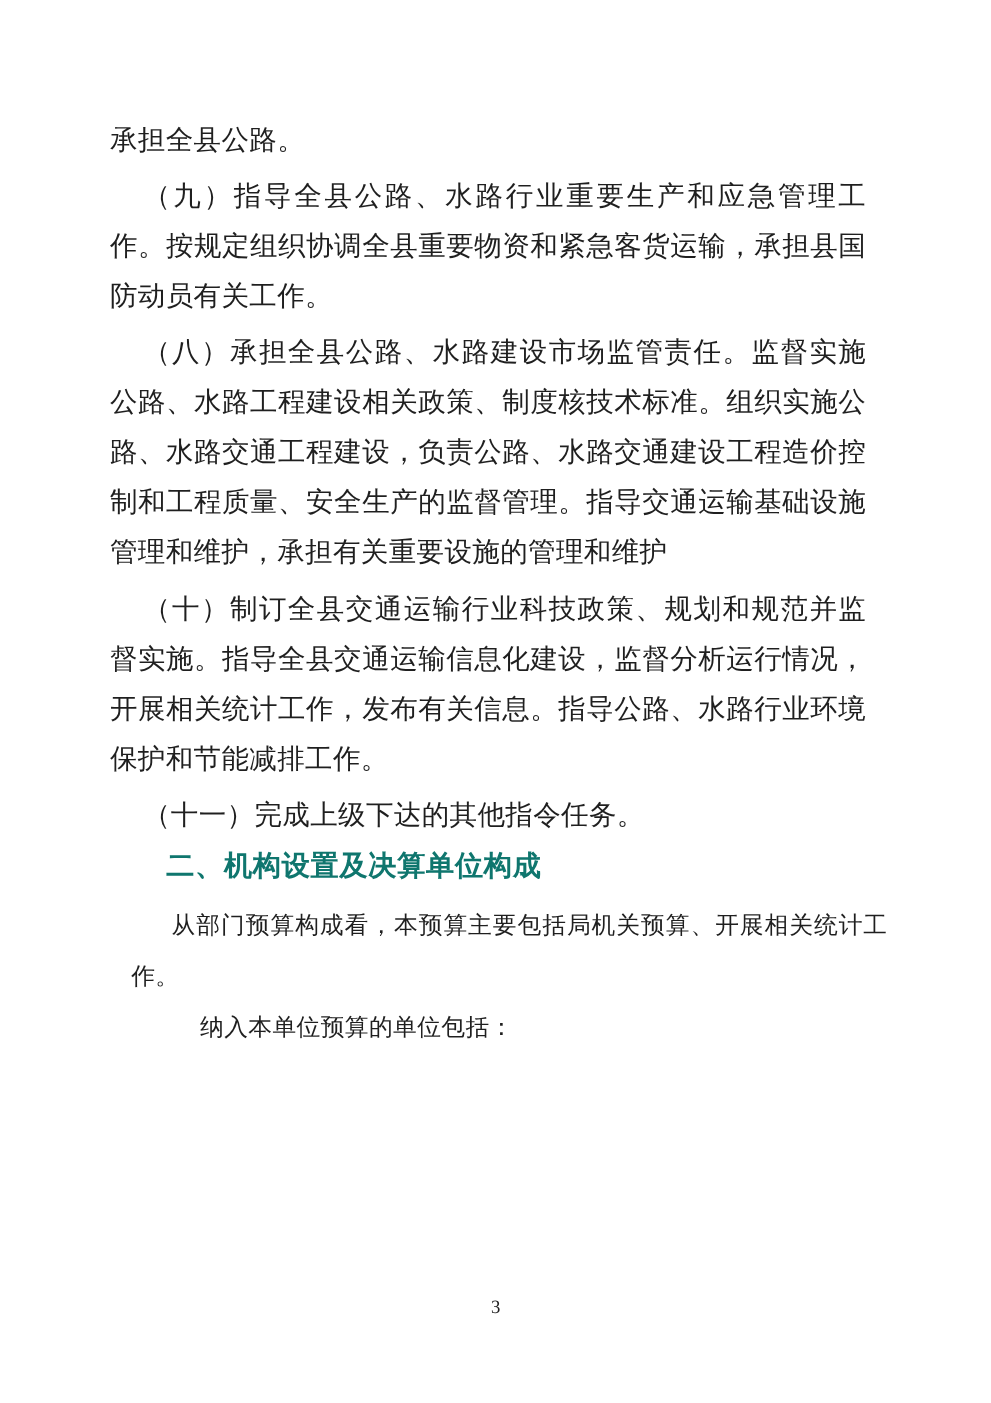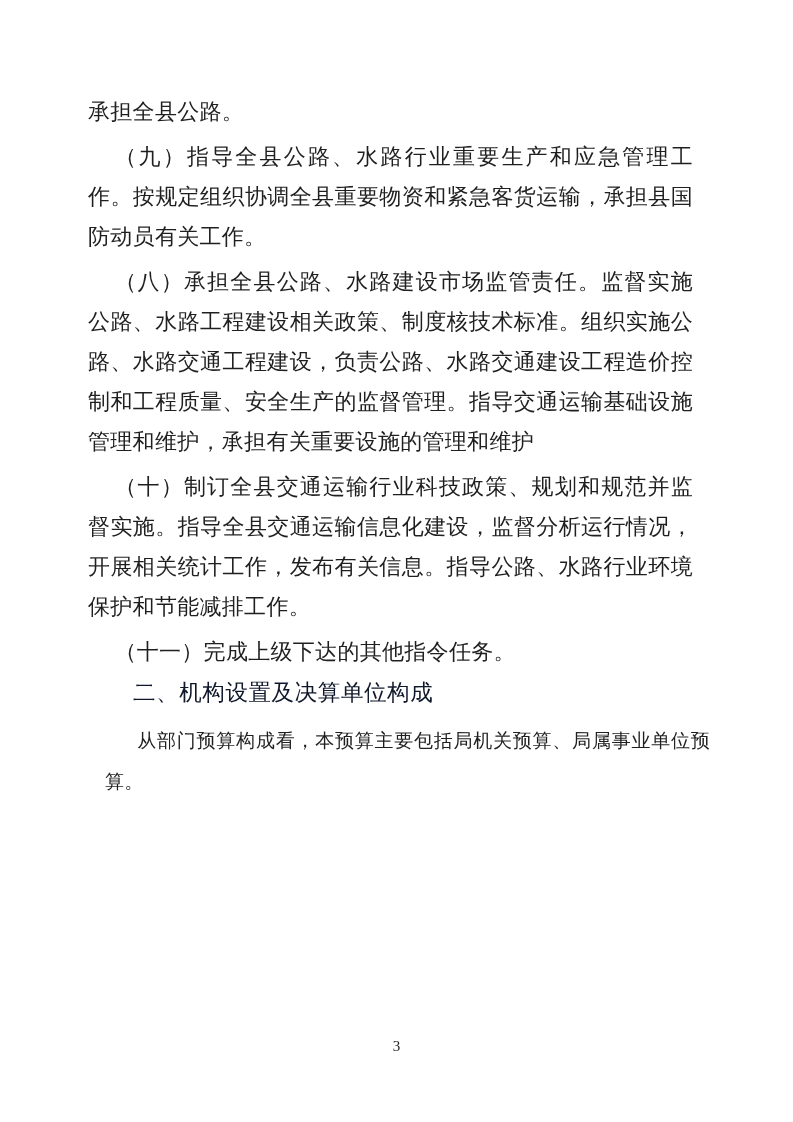--- a/index.html
+++ b/index.html
@@ -30,26 +30,26 @@
     text-justify: inter-ideograph;
     letter-spacing: 0.3px;
     word-break: break-all;
   }
   .indent {
     text-indent: 1.2em;
   }
   .heading {
     margin: 6px 0 12px 0;
     font-family: "Liberation Sans", sans-serif;
-    font-weight: normal;
+    font-weight: bold;
     font-size: 22.5px;
     line-height: 30px;
     letter-spacing: 0.6px;
     text-indent: 2em;
-    color: #0f172a;
+    color: #0f766e;
   }
   .budget {
     margin-left: 17px;
     margin-right: -17px;
   }
   .small-p {
     margin: 0;
     font-size: 19px;
     line-height: 41px;
     text-align: justify;
@@ -86,21 +86,22 @@
 
     <p class="body-p indent">（八）承担全县公路、水路建设市场监管责任。监督实施公路、水路工程建设相关政策、制度核技术标准。组织实施公路、水路交通工程建设，负责公路、水路交通建设工程造价控制和工程质量、安全生产的监督管理。指导交通运输基础设施管理和维护，承担有关重要设施的管理和维护</p>
 
     <p class="body-p indent">（十）制订全县交通运输行业科技政策、规划和规范并监督实施。指导全县交通运输信息化建设，监督分析运行情况，开展相关统计工作，发布有关信息。指导公路、水路行业环境保护和节能减排工作。</p>
 
     <p class="body-p indent">（十一）完成上级下达的其他指令任务。</p>
 
     <h2 class="heading">二、机构设置及决算单位构成</h2>
 
     <div class="budget">
-      <p class="small-p bp1">从部门预算构成看，本预算主要包括局机关预算、局属事业单位预算。</p>
+      <p class="small-p bp1">从部门预算构成看，本预算主要包括局机关预算、开展相关统计工作。</p>
+      <p class="small-p bp2">纳入本单位预算的单位包括：</p>
     </div>
 
   </div>
 
   <div class="footer">
     <span class="page-num">3</span>
   </div>
 </div>
 
 </body></html>

